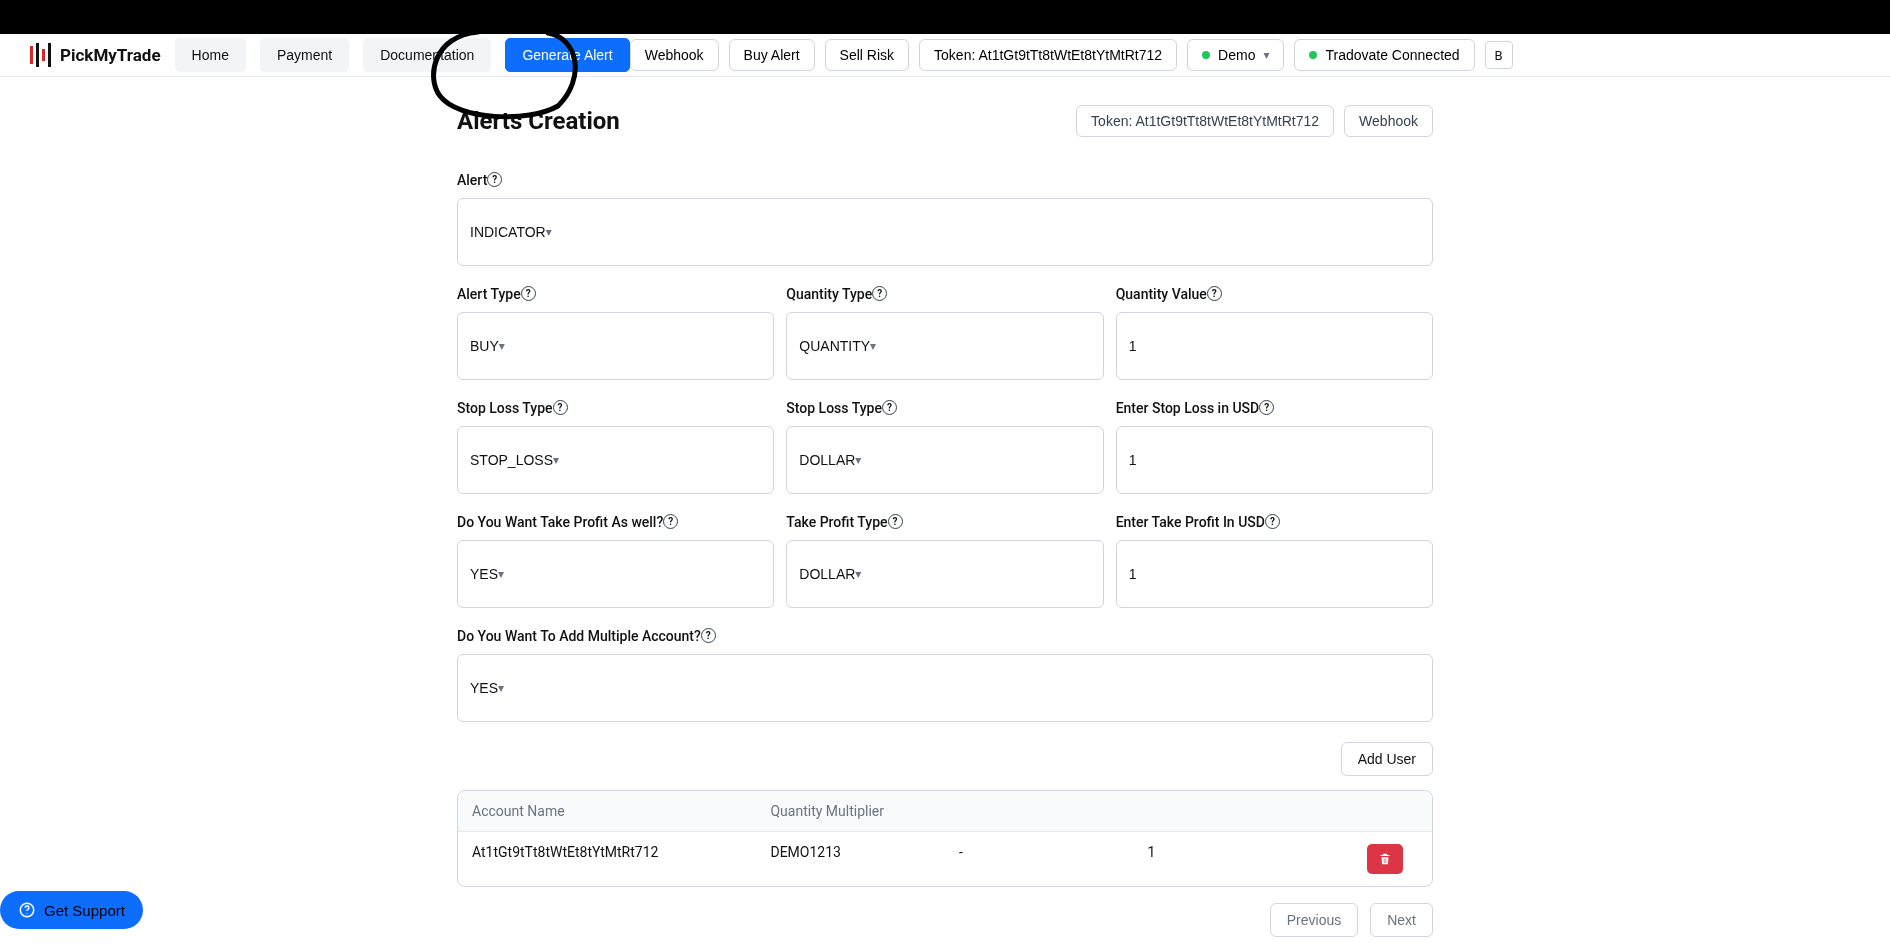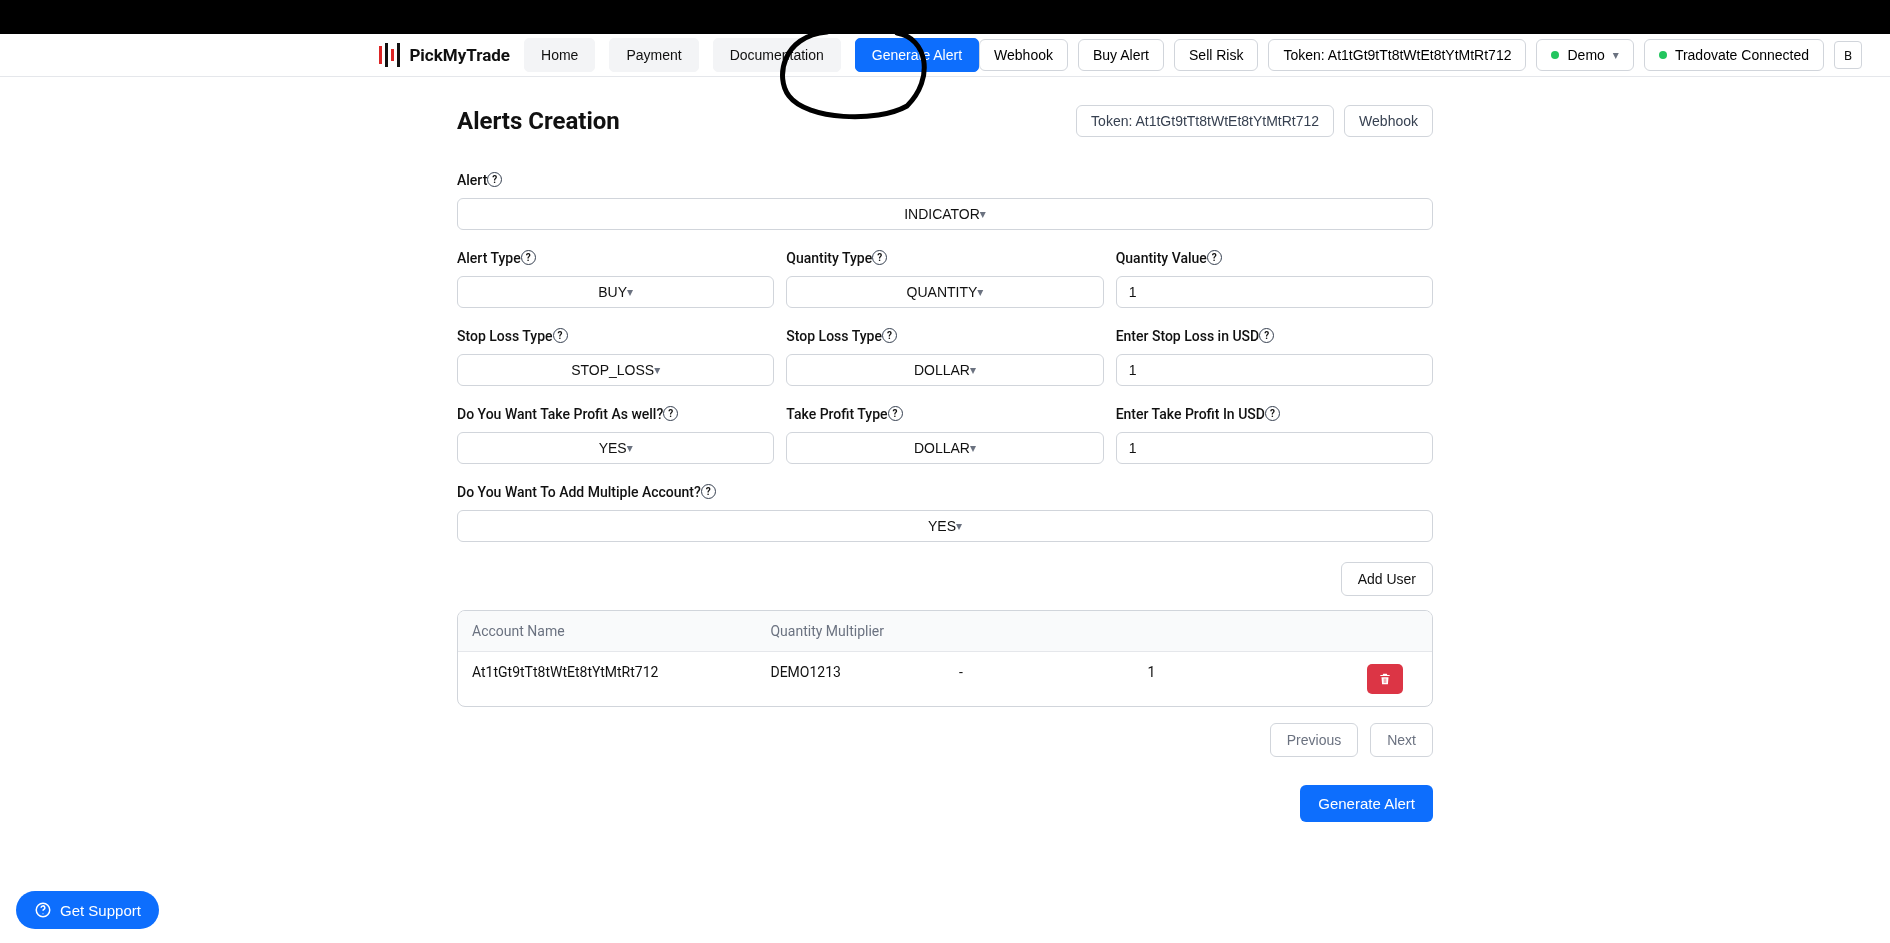--- a/index.html
+++ b/index.html
@@ -1,18 +1,18 @@
 <!DOCTYPE html>
 <html><head>
 <meta charset="utf-8">
 <style>
   * { box-sizing: border-box; margin: 0; padding: 0; }
   body { font-family: -apple-system, BlinkMacSystemFont, "Segoe UI", Roboto, Helvetica, Arial, sans-serif; background:#fff; color:#111; }
   .topbar-black { height:34px; background:#000; }
-  .header { display:flex; align-items:center; justify-content:flex-end; padding:4px 28px 4px 11px; border-bottom:1px solid #e5e7eb; }
+  .header { display:flex; align-items:center; justify-content:flex-start; padding:4px 28px 4px 28px; border-bottom:1px solid #e5e7eb; }
   .header-left { display:flex; align-items:center; gap:14px; }
   .logo { display:flex; align-items:center; gap:4px; font-weight:700; font-size:17px; }
   .logo svg { display:block; }
   .nav-btn { background:#f3f4f6; border:1px solid #f3f4f6; padding:8px 16px; border-radius:5px; font-size:14px; cursor:pointer; color:#111; }
   .nav-btn.primary { background:#0d6efd; color:#fff; border-color:#0d6efd; }
   .header-right { display:flex; align-items:center; gap:10px; }
   .chip { background:#fff; border:1px solid #d1d5db; border-radius:6px; padding:7px 14px; font-size:14px; display:flex; align-items:center; gap:8px; cursor:pointer; }
   .dot-green { width:8px; height:8px; border-radius:50%; background:#22c55e; display:inline-block; }
   .chevron { font-size:12px; color:#6b7280; }
   .avatar { width:28px; height:28px; border:1px solid #d1d5db; border-radius:4px; display:flex; align-items:center; justify-content:center; font-size:13px; background:#fff; }
@@ -22,21 +22,21 @@
   .page-title { font-size:24px; font-weight:700; }
   .badges { display:flex; gap:10px; }
   .badge { border:1px solid #d1d5db; border-radius:6px; padding:7px 14px; font-size:14px; color:#374151; background:#fff; cursor:pointer; }
 
   .field-label { font-size:14px; font-weight:500; margin-bottom:10px; display:flex; gap:0; color:#111; }
   .help { width:15px; height:15px; border:1.5px solid #374151; border-radius:50%; display:inline-flex; align-items:center; justify-content:center; font-size:10px; font-weight:700; }
   .field-row { margin-bottom:20px; }
   .three-col { display:grid; grid-template-columns: 1fr 1fr 1fr; gap:12px; }
   .field-row-full { display:block; }
 
-  .select, .input { width:100%; border:1px solid #d1d5db; border-radius:6px; padding:7px 12px; font-size:14px; background:#fff; color:#111; position:relative; text-align:left; cursor:pointer; display:flex; align-items:center; justify-content:center; }
+  .select, .input { width:100%; border:1px solid #d1d5db; border-radius:6px; padding:25px 12px; font-size:14px; background:#fff; color:#111; position:relative; text-align:left; cursor:pointer; display:flex; align-items:center; justify-content:flex-start; }
   .select .sel-chevron { font-size:12px; color:#6b7280; }
   .input { cursor:text; }
 
   .right-actions { display:flex; justify-content:flex-end; margin:18px 0 14px; }
   .outline-btn { background:#fff; border:1px solid #d1d5db; padding:8px 16px; border-radius:6px; font-size:14px; cursor:pointer; color:#111; }
 
   .table { border:1px solid #d1d5db; border-radius:8px; overflow:hidden; }
   .thead, .trow { display:grid; grid-template-columns: 1.9fr 1.2fr 1.2fr 1.3fr 0.6fr; }
   .thead { background:#f9fafb; }
   .th, .td { padding:12px 14px; font-size:14px; }
@@ -44,21 +44,21 @@
   .trow .td { border-top:1px solid #e5e7eb; }
   .del-btn { background:#dc3545; border:none; border-radius:5px; width:36px; height:30px; display:flex; align-items:center; justify-content:center; cursor:pointer; }
   .del-btn svg { width:14px; height:14px; }
 
   .pager { display:flex; justify-content:flex-end; gap:12px; margin-top:16px; }
   .pager .outline-btn { color:#6b7280; }
   .footer-actions { display:flex; justify-content:flex-end; margin-top:28px; }
   .primary-btn { background:#0d6efd; color:#fff; border:none; border-radius:6px; padding:10px 18px; font-size:15px; cursor:pointer; }
 
   .annotation { position:absolute; pointer-events:none; }
-  .support-btn { position:fixed; left:16px; bottom:14px; background:#0d6efd; color:#ffffff; border:none; border-radius:999px; padding:10px 18px; font-size:15px; display:flex; align-items:center; gap:8px; cursor:pointer; }
+  .support-btn { position:fixed; left:0; bottom:14px; background:#0d6efd; color:#000000; border:none; border-radius:999px; padding:10px 18px; font-size:15px; display:flex; align-items:center; gap:8px; cursor:pointer; }
 </style>
 </head>
 <body>
 
 <div class="topbar-black"></div>
 
 <div class="header">
   <div class="header-left" style="position:relative;">
     <div class="logo">
       <svg width="28" height="24" viewBox="0 0 28 24">

